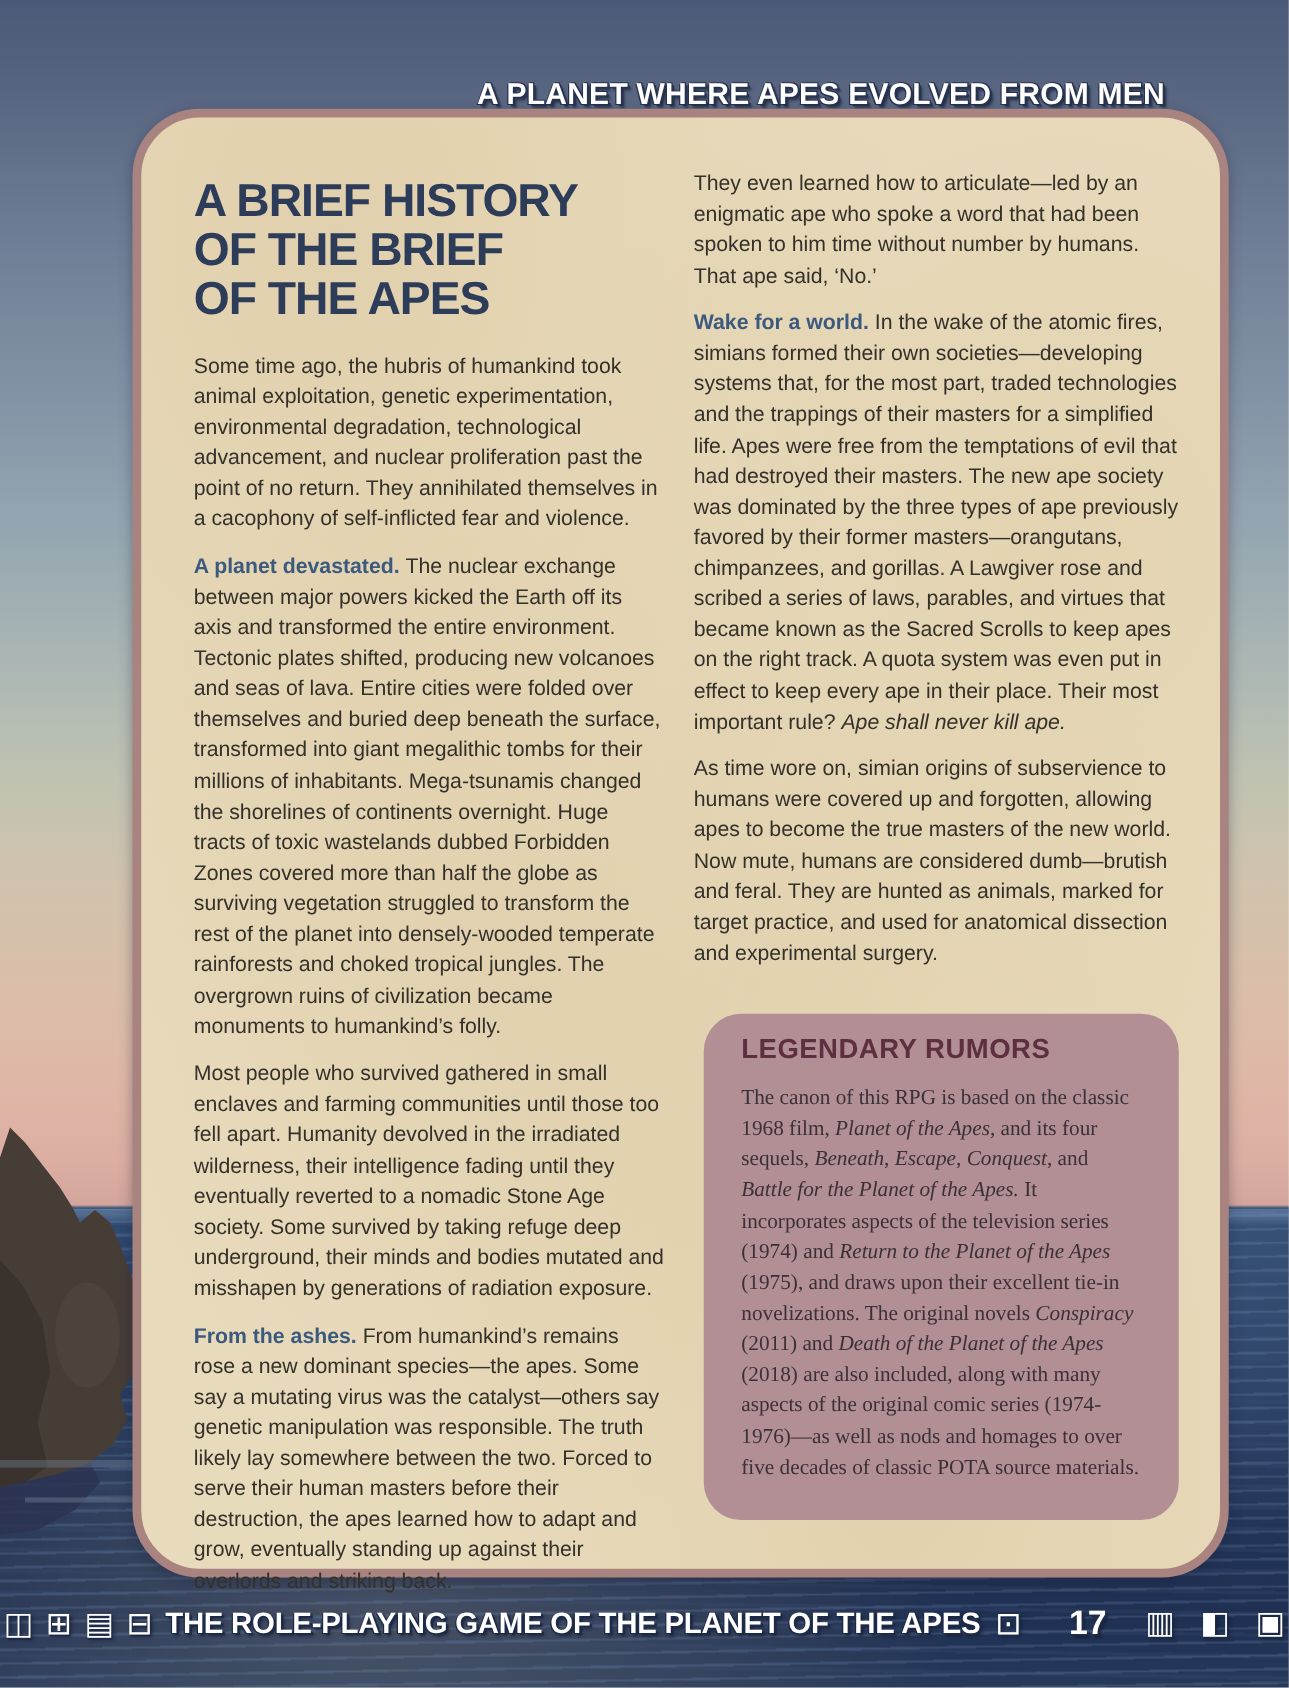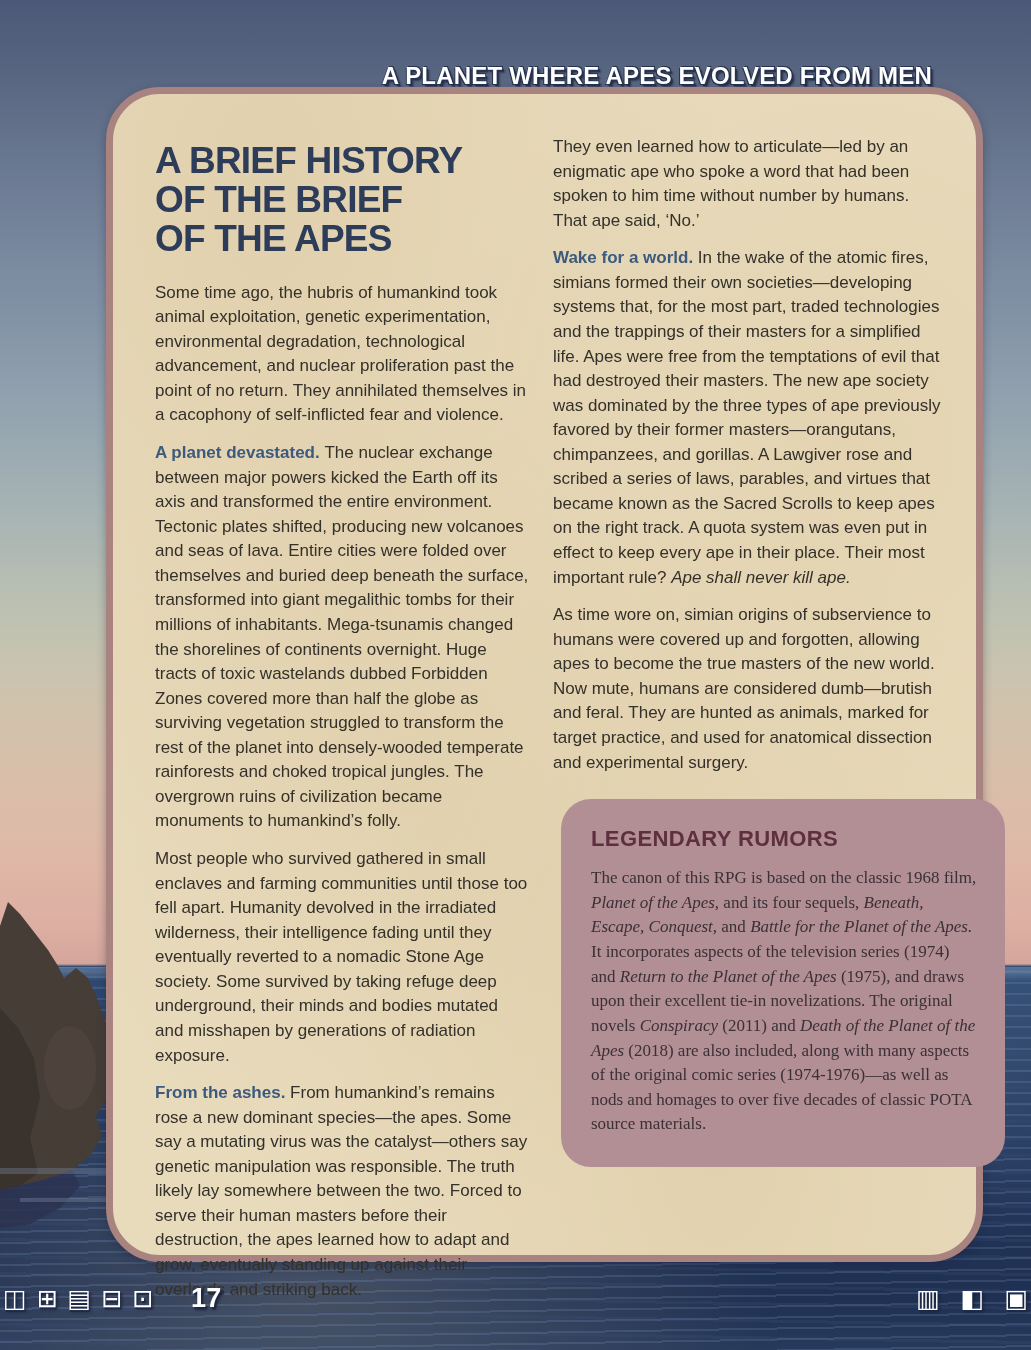--- a/index.html
+++ b/index.html
@@ -67,23 +67,23 @@
   .article-title span { display:block; }
 
   p.body-par { font-size:17px; line-height:1.445; color:#34302a; margin-bottom:13px; }
   .col-right p.body-par:first-child { margin-top:9px; }
   .run-n    { font-weight:400; }
   .run-lead { font-weight:700; color:#3c5a7e; }
   .run-i    { font-style:italic; }
 
   
   .rumors {
-    margin-top:24px; margin-left:8px; width:444px;
+    margin-top:36px; margin-left:8px; width:380px;
     background:#b28e95; border-radius:30px;
-    padding:27px 28px 30px 30px;
+    padding:15px 28px 30px 30px;
   }
   .rumors h2 {
     font-size:22px; font-weight:900; letter-spacing:0.4px;
     color:#5e2f3f; margin-bottom:14px;
   }
   .rumors p { font-size:17px; line-height:1.45; color:#3a3136;font-family:Liberation Serif, serif; }
 
   
   .footer {
     position:absolute; left:0; right:0; top:1277px; height:42px;
@@ -148,20 +148,21 @@
       <p><span class="run-n">The canon of this RPG is based on the classic 1968 film, </span><span class="run-i">Planet of the Apes,</span><span class="run-n"> and its four sequels, </span><span class="run-i">Beneath, Escape, Conquest,</span><span class="run-n"> and </span><span class="run-i">Battle for the Planet of the Apes.</span><span class="run-n"> It incorporates aspects of the television series (1974) and </span><span class="run-i">Return to the Planet of the Apes</span><span class="run-n"> (1975), and draws upon their excellent tie-in novelizations. The original novels </span><span class="run-i">Conspiracy</span><span class="run-n"> (2011) and </span><span class="run-i">Death of the Planet of the Apes</span><span class="run-n"> (2018) are also included, along with many aspects of the original comic series (1974-1976)—as well as nods and homages to over five decades of classic POTA source materials.</span></p>
     </aside>
   </div>
 </div>
 
 <div class="footer">
   <span class="glyph">◫</span>
   <span class="glyph">⊞</span>
   <span class="glyph">▤</span>
   <span class="glyph">⊟</span>
+  <span class="footer-title">THE ROLE-PLAYING GAME OF THE PLANET OF THE APES</span>
   <span class="glyph">⊡</span>
   <span class="page-number">17</span>
   <span class="right-glyphs">
     <span class="glyph">▥</span>
     <span class="glyph">◧</span>
     <span class="glyph">▣</span>
   </span>
 </div>
 
 </body></html>

